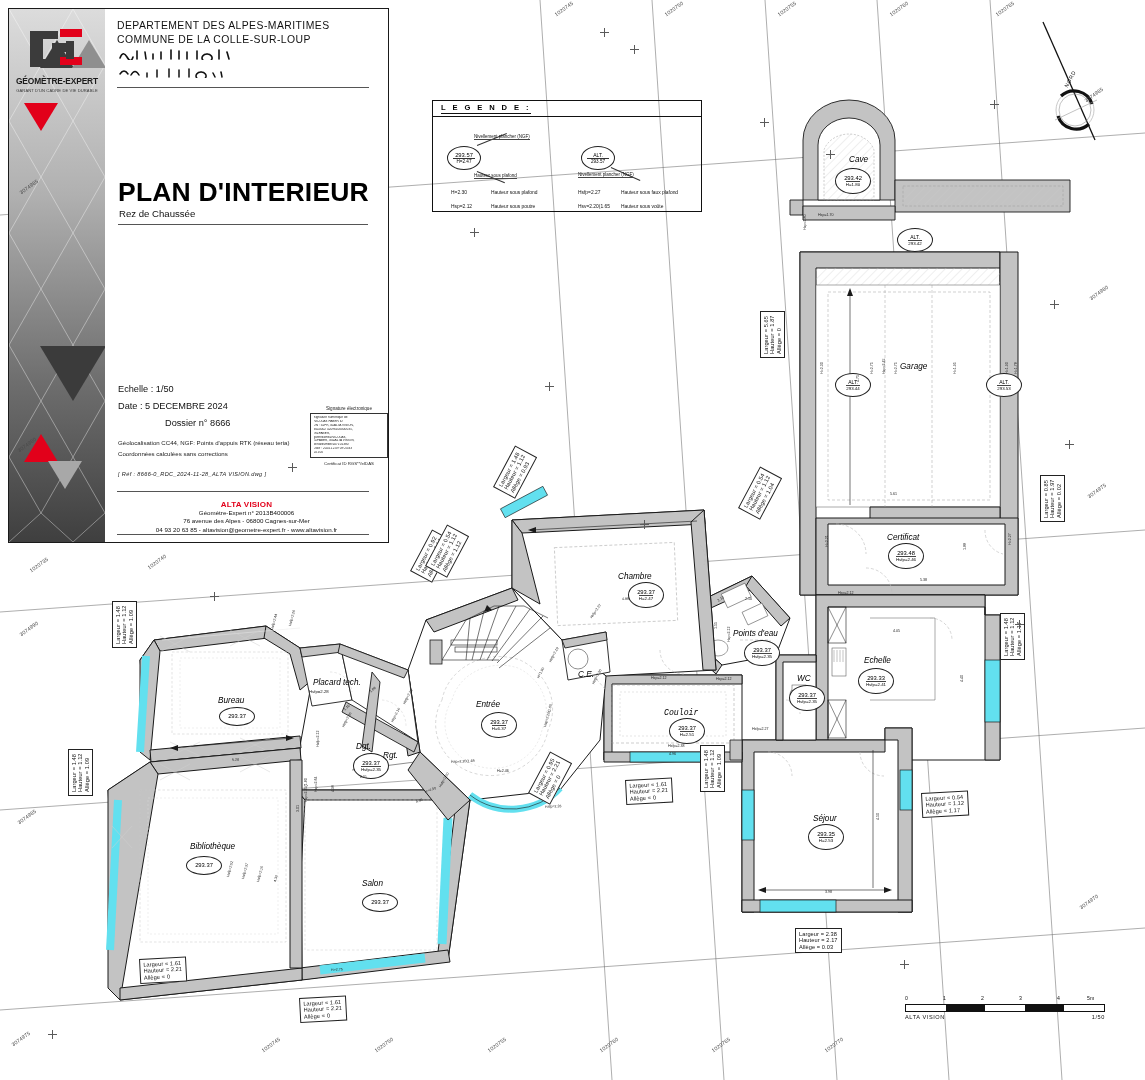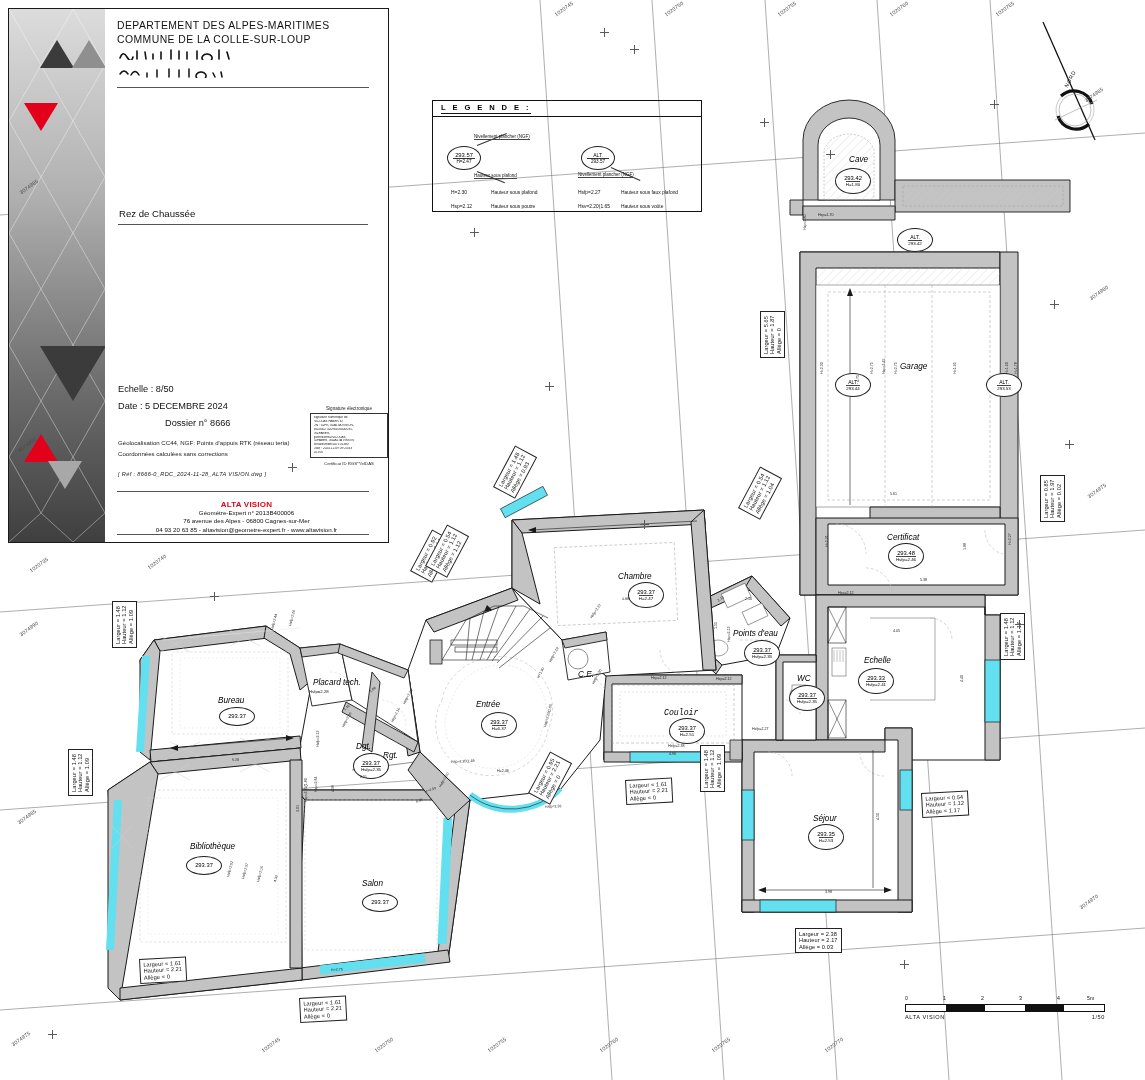--- a/index.html
+++ b/index.html
@@ -368,20 +368,33 @@
         <path d="M0 448 L32 504 L64 448 L96 504 M0 533 L32 504 M32 504 L64 533 L96 504"></path>
       </g>
       <polygon points="32,122 49,94 15,94" fill="#e2001a"></polygon>
       <polygon points="48,31 65,59 31,59" fill="#3b3b3b"></polygon>
       <polygon points="80,31 97,59 63,59" fill="#8f8f8f"></polygon>
       <polygon points="64,392 97,337 31,337" fill="#3b3b3b"></polygon>
       <polygon points="32,425 49,453 15,453" fill="#e2001a"></polygon>
       <polygon points="56,480 73,452 39,452" fill="#a8a8a8"></polygon>
     </svg>
 
+    <div id="logo-mark">
+      <div class="glyph-wrap">
+        <div class="gb" style="left:8px;top:4px;width:13px;height:36px;"></div>
+        <div class="gb" style="left:8px;top:4px;width:28px;height:8px;"></div>
+        <div class="gb" style="left:8px;top:32px;width:28px;height:8px;"></div>
+        <div class="gb" style="left:30px;top:16px;width:22px;height:9px;"></div>
+        <div class="gr" style="left:38px;top:2px;width:22px;height:8px;"></div>
+        <div class="gr" style="left:38px;top:30px;width:22px;height:8px;"></div>
+        <div class="gb" style="left:44px;top:14px;width:8px;height:18px;"></div>
+      </div>
+      <div id="logo-name">GÉOMÈTRE-EXPERT</div>
+      <div id="logo-tag">GARANT D'UN CADRE DE VIE DURABLE</div>
+    </div>
   </div>
 
   <div id="cart-body">
     <div class="dept-line" style="margin-top:10px;">DEPARTEMENT DES ALPES-MARITIMES</div>
     <div class="dept-line">COMMUNE DE LA COLLE-SUR-LOUP</div>
     <svg class="scribble" width="180" height="13">
       <g stroke="#111" stroke-width="1.6" fill="none" stroke-linecap="round">
         <path d="M3 10 q3-8 7-1 t6 0"></path>
           <path d="M20 3 l0 8"></path>
           <path d="M28 4 l1 7"></path>
@@ -405,24 +418,25 @@
           <path d="M52 3 l0 8"></path>
           <path d="M62 4 l0 7"></path>
         <path d="M72 3 l0 8"></path>
           <path d="M84 6 a5 4 0 1 0 .1 0"></path>
           <path d="M96 7 l2 4"></path>
         <path d="M104 6 l1 5"></path>
       </g>
     </svg>
     <div class="hr-thin" style="left:12px;top:78px;width:252px;"></div>
 
+    <div id="plan-title">PLAN D'INTERIEUR</div>
     <div id="plan-sub">Rez de Chaussée</div>
     <div class="hr-thin" style="left:13px;top:215px;width:250px;"></div>
 
-    <div class="meta-l" style="top:375px;">Echelle : 8/50</div>
+    <div class="meta-l" style="top:375px;">Echelle : 1/50</div>
     <div class="meta-l" style="top:392px;">Date : 5 DECEMBRE 2024</div>
     <div class="meta-l" style="top:409px;margin-left:47px;">Dossier n° 8666</div>
     <div class="meta-s" style="top:430px;">Géolocalisation CC44, NGF: Points d'appuis RTK (réseau teria)</div>
     <div class="meta-s" style="top:441px;">Coordonnées calculées sans corrections</div>
     <div class="meta-ref" style="top:462px;">[  Réf : 8666-0_RDC_2024-11-28_ALTA VISION.dwg  ]</div>
 
     <div id="sig-wrap" style="top:397px;">
       <div id="sig-title">Signature électronique</div>
       <div id="sig-box">
         <div>Signature numérique de</div>

